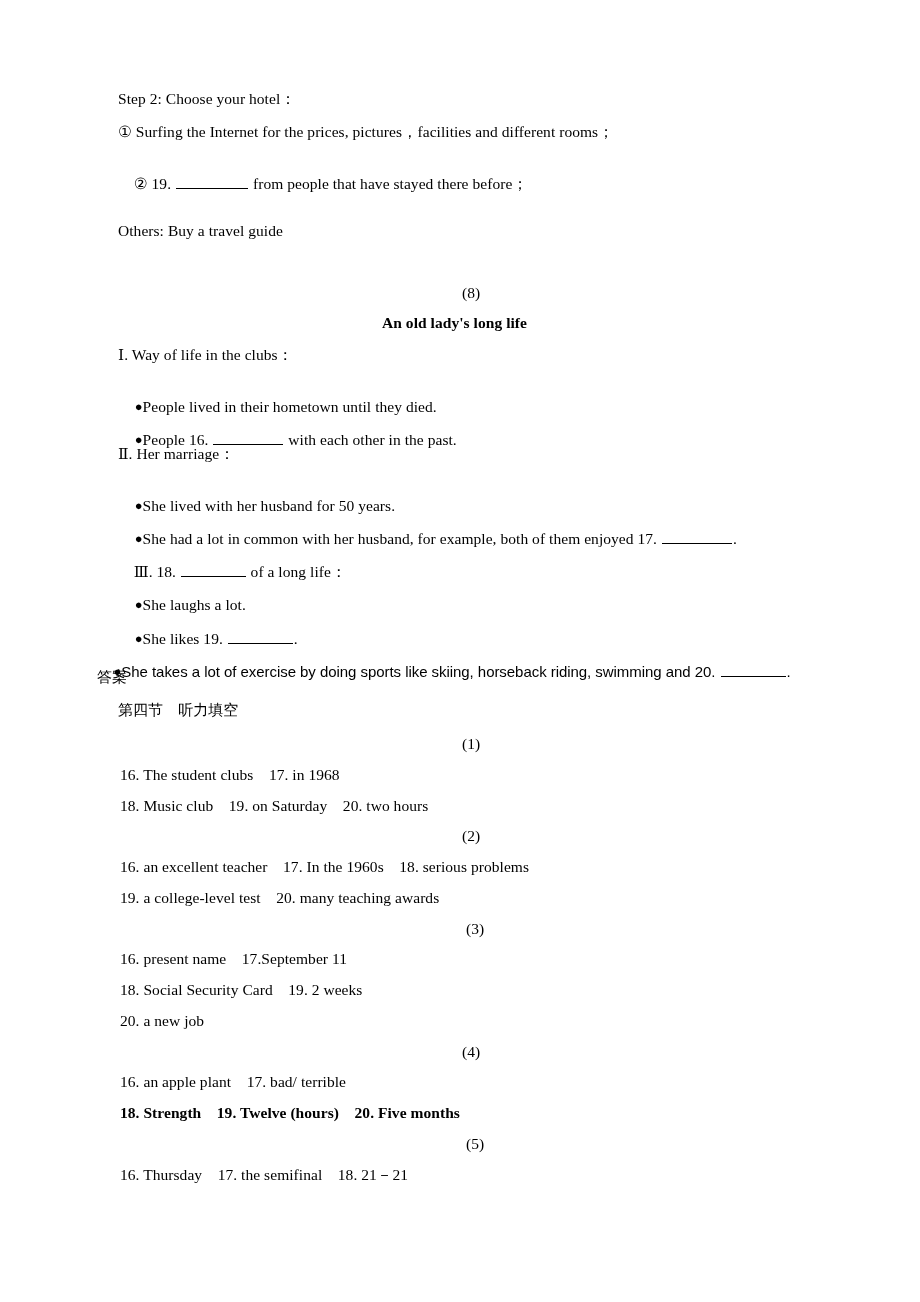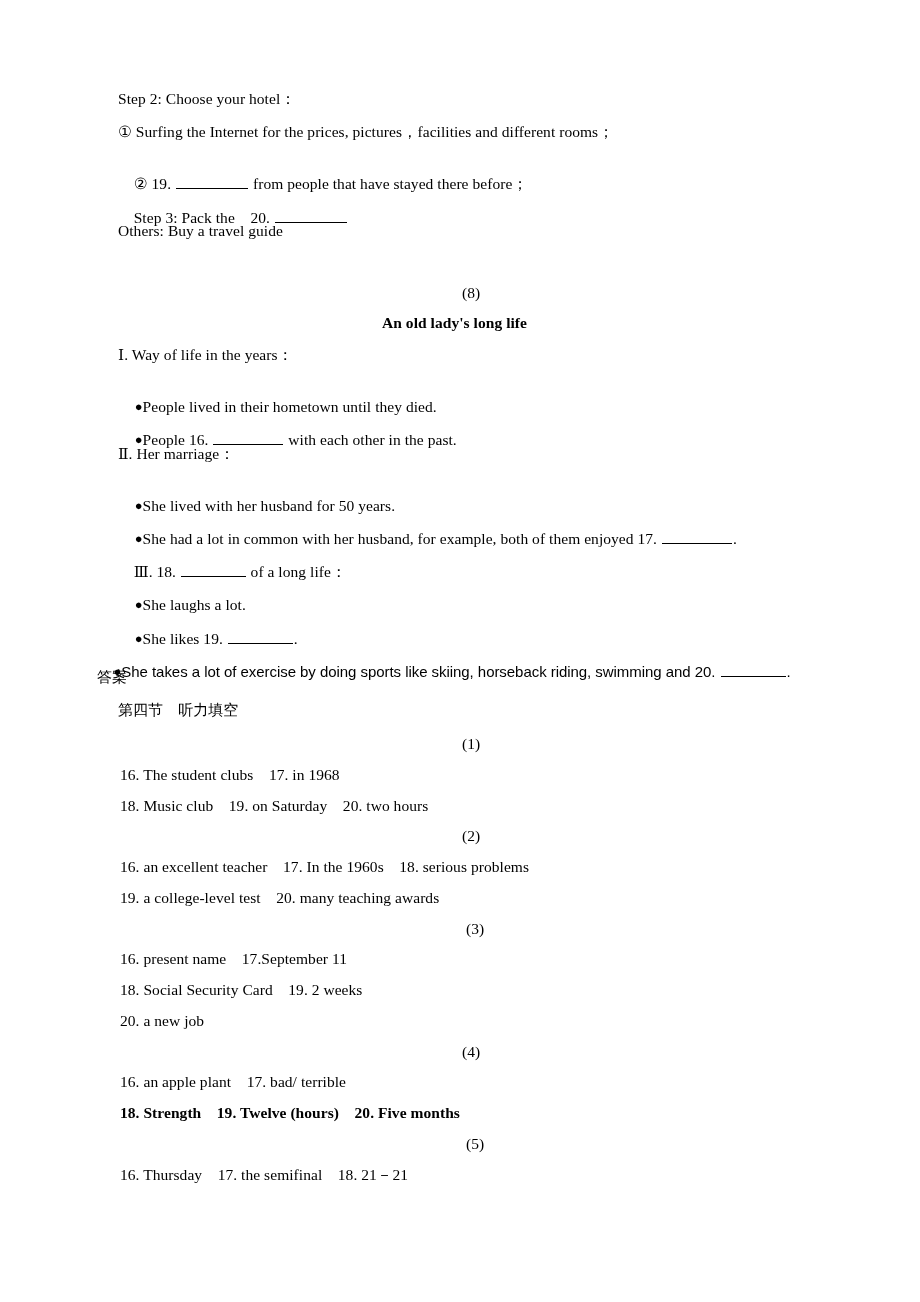--- a/index.html
+++ b/index.html
@@ -67,31 +67,28 @@
 <div class="page">
 
   <div class="ln" style="left:118px; top:89px;">Step 2: Choose your hotel：</div>
 
   <div class="ln" style="left:118px; top:122px;">① Surfing the Internet for the prices, pictures，facilities and different rooms；</div>
 
   <div class="ln" style="left:118px; top:155px;">
     <span>② 19. </span><span class="blank b72"></span><span> from people that have stayed there before；</span>
   </div>
 
-  <div class="ln" style="left:118px; top:189px;">
-    <span>Step 3: Pack the    20. </span><span class="blank b72"></span>
-  </div>
 
   <div class="ln" style="left:118px; top:221px;">Others: Buy a travel guide</div>
 
   <div class="ln" style="left:462px; top:283px;">(8)</div>
 
   <div class="ln bold" style="left:376px; top:313px;margin-left:6px;">An old lady's long life</div>
 
-  <div class="ln" style="left:118px; top:345px;">Ⅰ. Way of life in the years：</div>
+  <div class="ln" style="left:118px; top:345px;">Ⅰ. Way of life in the clubs：</div>
 
   <div class="ln" style="left:119px; top:378px;">
     <span class="bullet">●</span><span>People lived in their hometown until they died.</span>
   </div>
 
   <div class="ln" style="left:119px; top:411px;">
     <span class="bullet">●</span><span>People 16. </span><span class="blank b70"></span><span> with each other in the past.</span>
   </div>
 
   <div class="ln" style="left:118px; top:444px;">Ⅱ. Her marriage：</div>

